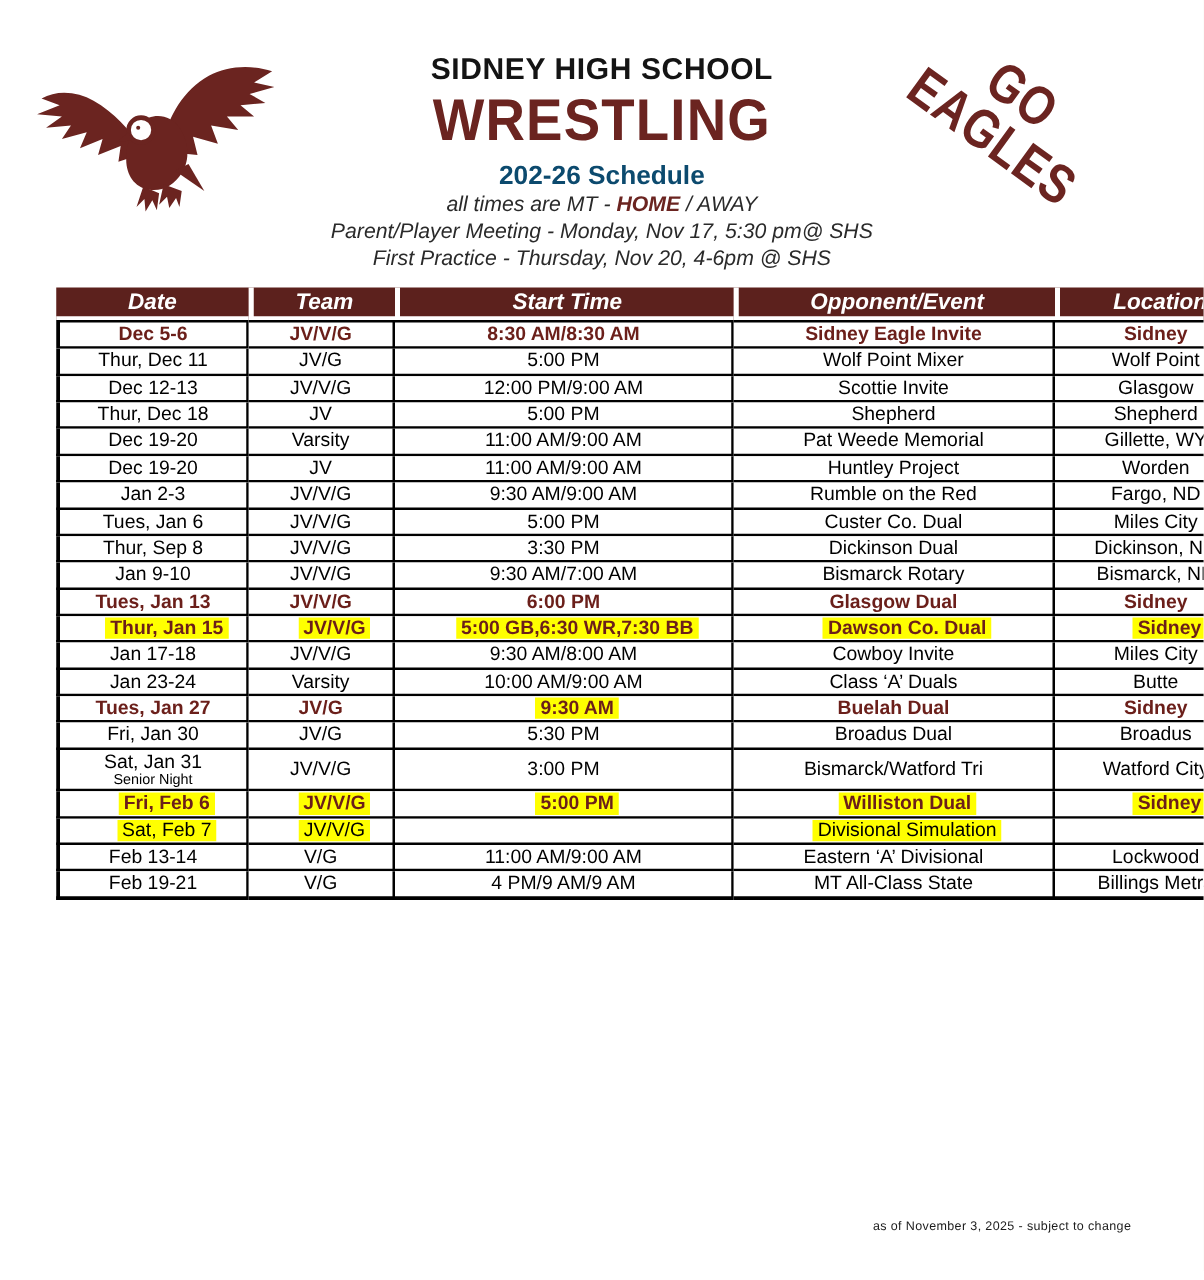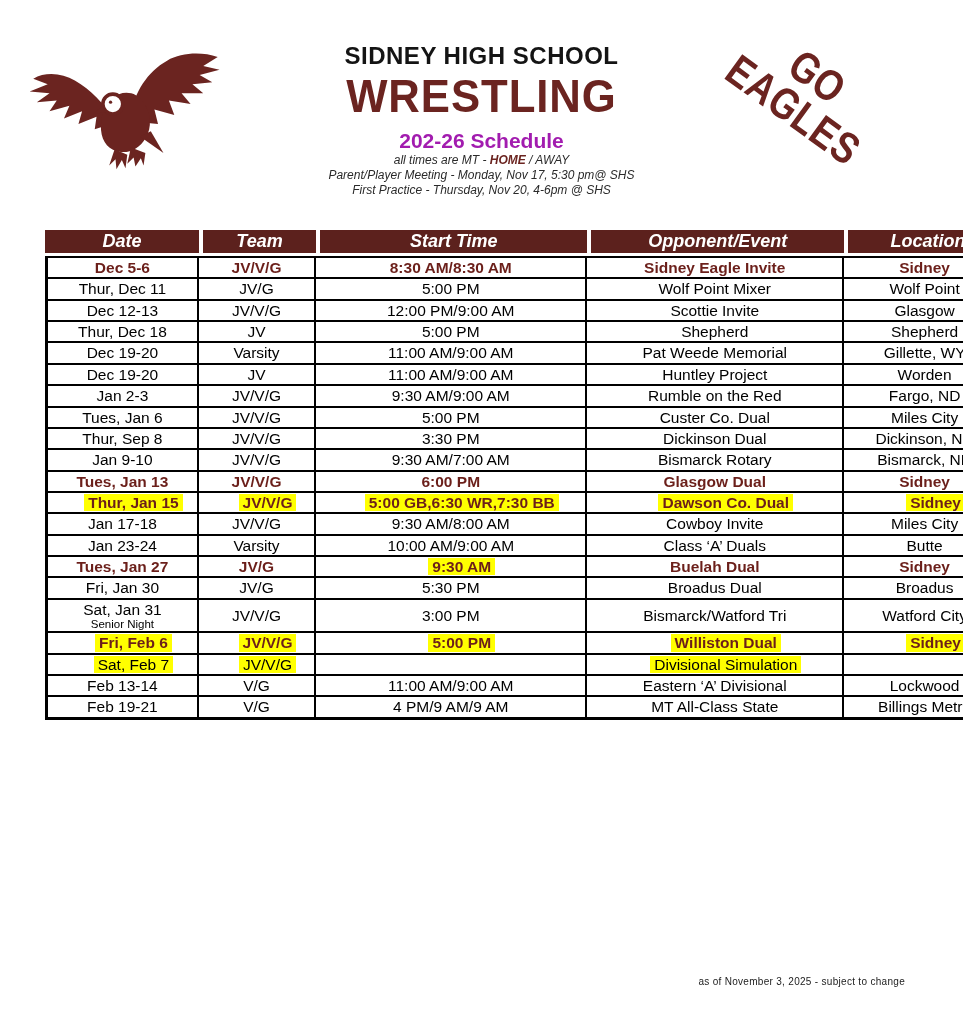--- a/index.html
+++ b/index.html
@@ -12,22 +12,22 @@
 
   
   .eagle-logo { position:absolute; left:26px; top:44px; width:208px; height:140px; }
 
   .titles { position:absolute; left:0; right:0; top:42px; text-align:center; pointer-events:none; }
   .school-name { font-size:24px; font-weight:bold; color:#141414; letter-spacing:.5px; }
   .sport-title {
     display:inline-block; font-size:47px; font-weight:800; color:#6b2420;
     letter-spacing:1px; transform:scaleX(.93); margin-top:1px; line-height:1.05;
   }
-  .schedule-title { font-size:21px; font-weight:bold; color:#a21caf; margin-top:9px; }
-  .note { font-size:12px; font-style:italic; color:#2a2a2a; line-height:1.24; }
+  .schedule-title { font-size:21px; font-weight:bold; color:#0c4a6e; margin-top:9px; }
+  .note { font-size:17px; font-style:italic; color:#2a2a2a; line-height:1.24; }
   .note .home-word { color:#6b2420; font-weight:bold; }
 
   .go-eagles {
     position:absolute; right:64px; top:52px; transform:rotate(36deg);
     transform-origin:center; text-align:center; color:#6b2420; line-height:.94;
   }
   .go-eagles .cheer1, .go-eagles .cheer2 {
     display:block; font-weight:800; letter-spacing:1px; transform:scaleX(.82);
   }
   .go-eagles .cheer1 { font-size:44px; }

